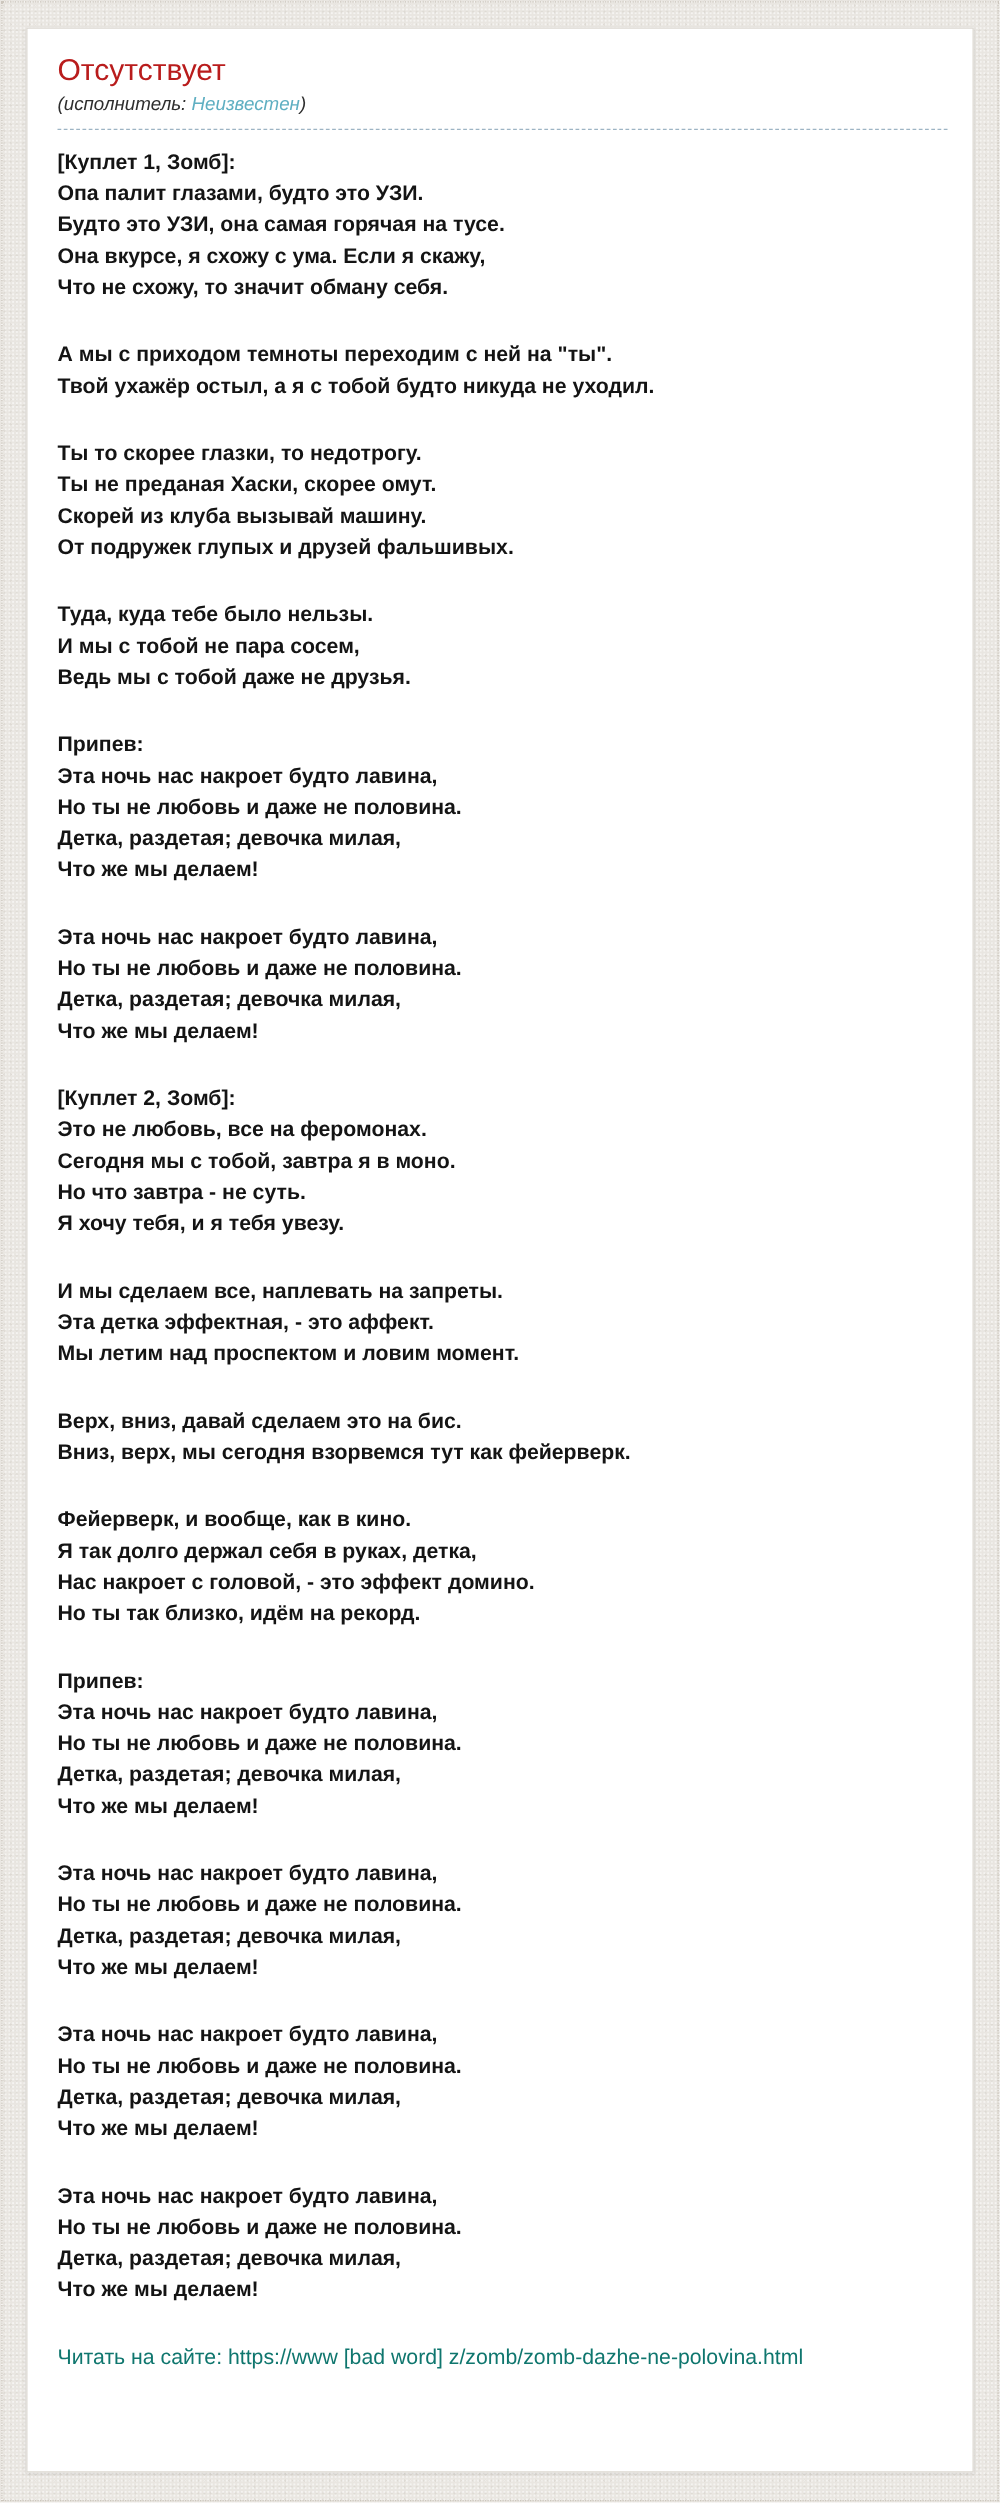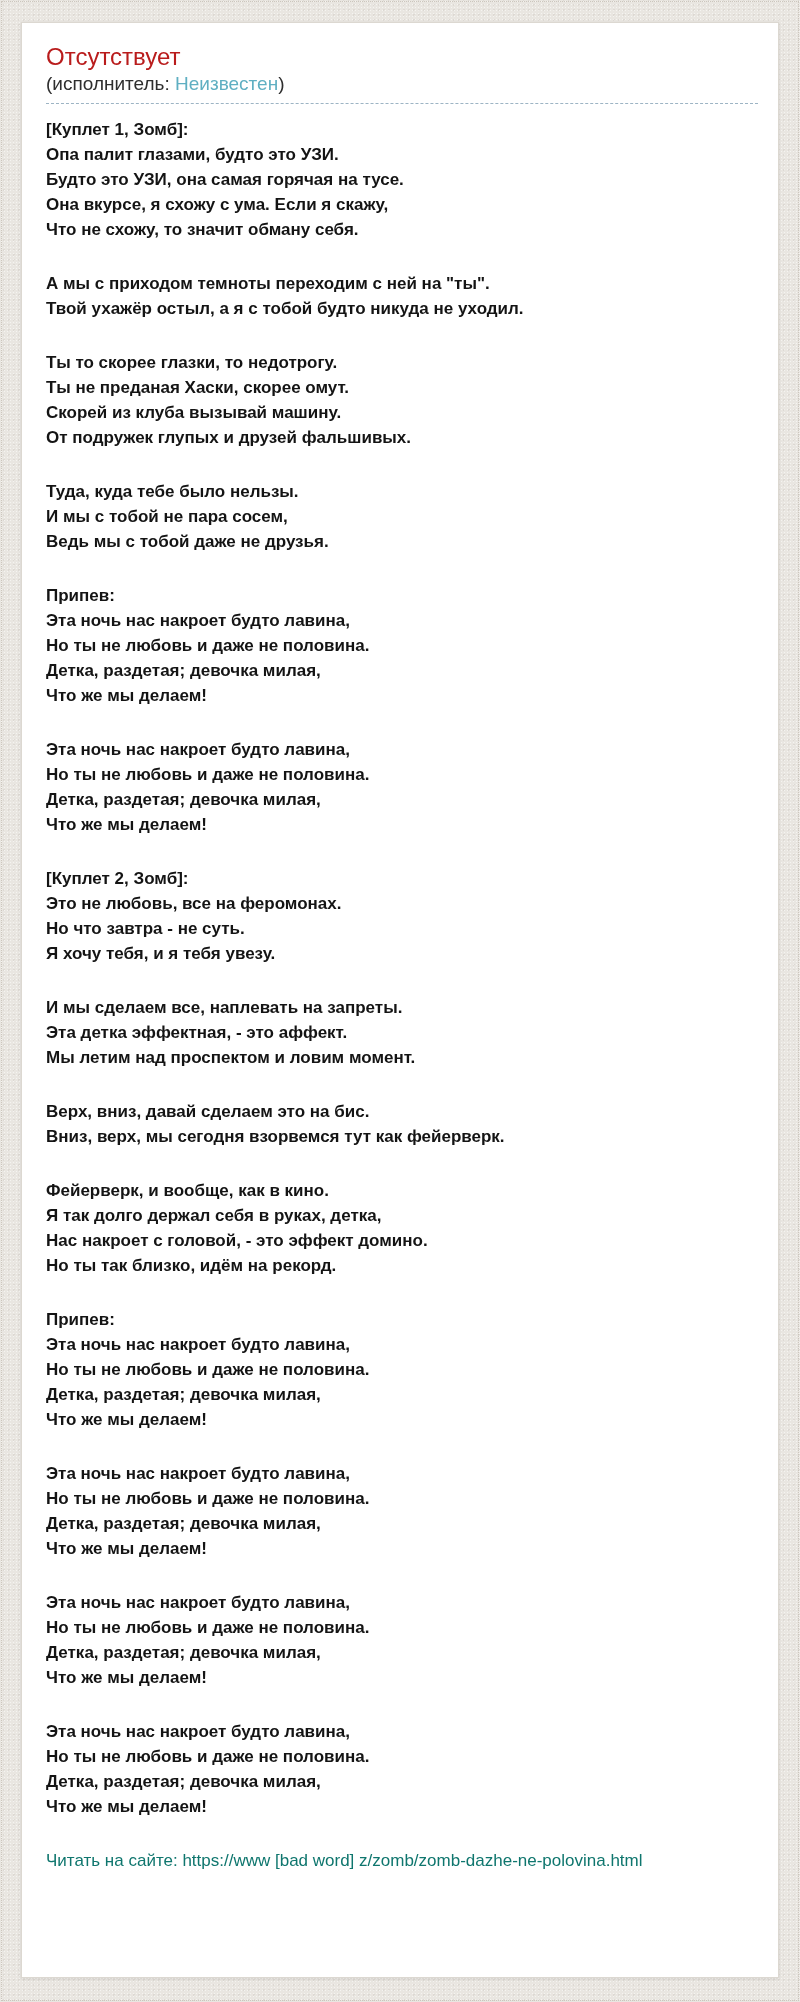--- a/index.html
+++ b/index.html
@@ -37,25 +37,26 @@
     padding: 12px 20px 30px 24px;
   }
   .song-title {
     margin: 8px 0 3px 0;
     font-size: 24px;
     font-weight: 400;
     color: #b91c1c;
     line-height: 28px;
   }
   .artist-row {
-    font-size: 19px;
+    font-size: 15px;
     color: #2e2e2e;
     line-height: 20px;
     padding-bottom: 9px;
     border-bottom: 1px dashed #9db4c4;
+    font-style: italic;
   }
   .artist-link {
     color: #5fafc2;
     text-decoration: none;
     cursor: pointer;
   }
   .lyrics {
     margin-top: 13px;
     font-size: 17px;
     line-height: 25px;
@@ -126,20 +127,21 @@
       </p>
       <p class="stanza">
         <span class="lyric-line">Эта ночь нас накроет будто лавина,</span>
         <span class="lyric-line">Но ты не любовь и даже не половина.</span>
         <span class="lyric-line">Детка, раздетая; девочка милая,</span>
         <span class="lyric-line">Что же мы делаем!</span>
       </p>
       <p class="stanza">
         <span class="lyric-line">[Куплет 2, Зомб]:</span>
         <span class="lyric-line">Это не любовь, все на феромонах.</span>
+        <span class="lyric-line">Сегодня мы с тобой, завтра я в моно.</span>
         <span class="lyric-line">Но что завтра - не суть.</span>
         <span class="lyric-line">Я хочу тебя, и я тебя увезу.</span>
       </p>
       <p class="stanza">
         <span class="lyric-line">И мы сделаем все, наплевать на запреты.</span>
         <span class="lyric-line">Эта детка эффектная, - это аффект.</span>
         <span class="lyric-line">Мы летим над проспектом и ловим момент.</span>
       </p>
       <p class="stanza">
         <span class="lyric-line">Верх, вниз, давай сделаем это на бис.</span>

